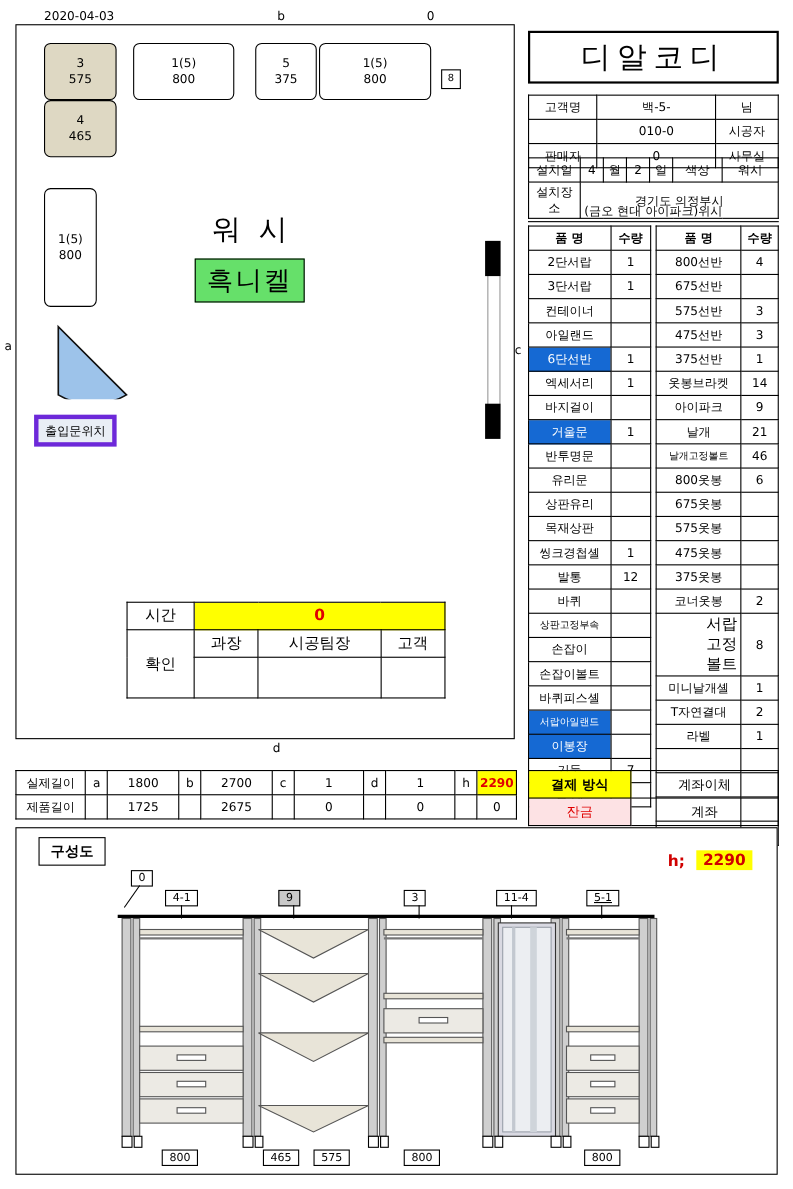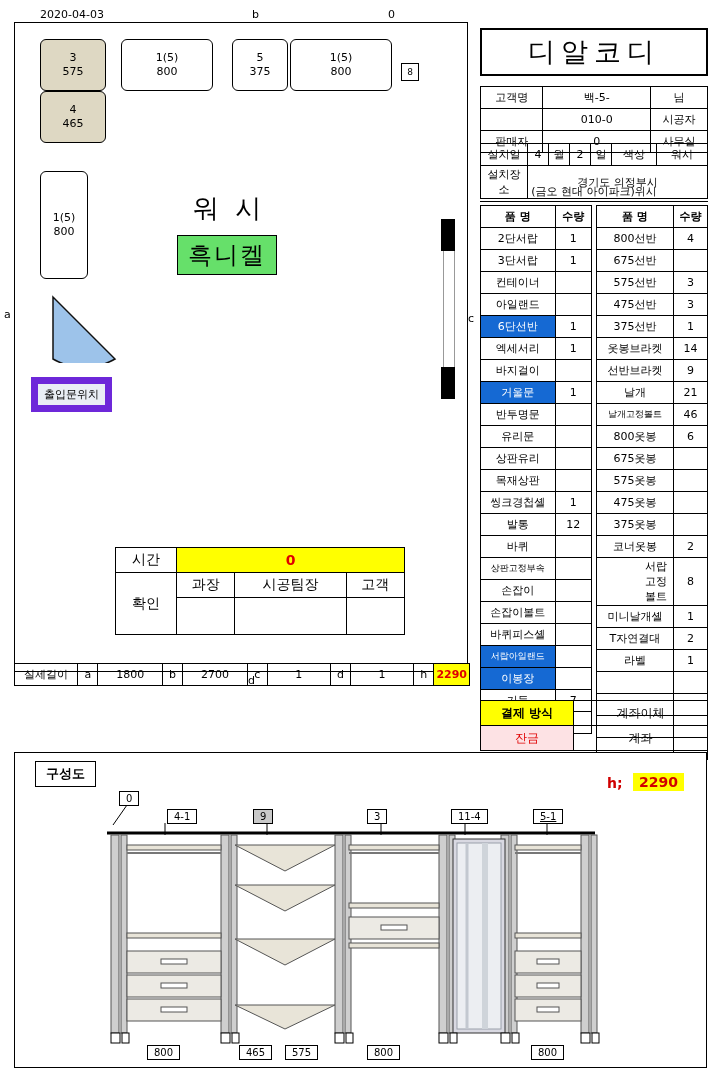--- a/index.html
+++ b/index.html
@@ -7,21 +7,21 @@
   .abs{position:absolute;}
   .bx{box-sizing:border-box;}
 
   
   #plan{left:14px;top:22px;width:454px;height:650px;border:1px solid #000;background:#fff;}
   .cab{box-sizing:border-box;border:1.5px solid #000;border-radius:6px;background:#fff;display:flex;flex-direction:column;align-items:center;justify-content:center;font-size:11px;line-height:1.25;}
   .cab.beige{background:#ded8c3;}
   .smallbox{box-sizing:border-box;border:1px solid #000;font-size:9px;display:flex;align-items:center;justify-content:center;background:#fff;}
   .wtitle{font-size:26px;letter-spacing:4px;}
   .greenbox{background:#66e06a;border:1px solid #000;font-size:24px;padding:3px 10px;letter-spacing:2px;}
-  .doorlabel{box-sizing:border-box;border:7px solid #6d28d9;background:#e9eef5;font-size:11px;padding:3px 6px;}
+  .doorlabel{box-sizing:border-box;border:4px solid #6d28d9;background:#e9eef5;font-size:11px;padding:3px 6px;}
 
   
   #timetbl{border-collapse:collapse;font-size:14px;}
   #timetbl td{border:1px solid #000;text-align:center;height:22px;}
 
   
   #logo{left:480px;top:28px;width:228px;height:48px;border:2px solid #000;display:flex;align-items:center;justify-content:center;font-size:27px;letter-spacing:6px;}
   table.grid{border-collapse:collapse;font-size:11px;}
   table.grid td{border:1px solid #000;text-align:center;padding:1px 2px;height:19px;}
   .blue{background:#1569d3;color:#fff;}
@@ -272,21 +272,21 @@
       </tr>
   <tr>
         <td>375선반</td>
         <td>1</td>
       </tr>
   <tr>
         <td>옷봉브라켓</td>
         <td>14</td>
       </tr>
   <tr>
-        <td>선반브라켓</td>
+        <td>아이파크</td>
         <td>9</td>
       </tr>
   <tr>
         <td>날개</td>
         <td>21</td>
       </tr>
   <tr>
         <td style="font-size:9px;">날개고정볼트</td>
         <td>46</td>
       </tr>
@@ -308,21 +308,21 @@
       </tr>
   <tr>
         <td>375옷봉</td>
         <td></td>
       </tr>
   <tr>
         <td>코너옷봉</td>
         <td>2</td>
       </tr>
   <tr>
-        <td style="font-size:11px;padding-left:44px;">서랍고정볼트</td>
+        <td style="font-size:14px;padding-left:44px;">서랍고정볼트</td>
         <td>8</td>
       </tr>
   <tr>
         <td>미니날개셸</td>
         <td>1</td>
       </tr>
   <tr>
         <td>T자연결대</td>
         <td>2</td>
       </tr>
@@ -342,35 +342,48 @@
         <td></td>
         <td></td>
       </tr>
   <tr>
         <td></td>
         <td></td>
       </tr>
 </tbody>
   </table>
 
-<table class="abs grid" style="left:14px;top:663px;width:456px;font-size:11px;">
+<table class="abs grid" style="left:14px;top:700px;width:456px;font-size:11px;">
   <tbody>
       <tr>
     <td style="width:62px;">실제길이</td>
     <td style="width:16px;">a</td>
     <td style="width:62px;">1800</td>
     <td style="width:16px;">b</td>
     <td style="width:62px;">2700</td>
     <td style="width:16px;">c</td>
     <td style="width:62px;">1</td>
     <td style="width:16px;">d</td>
     <td style="width:62px;">1</td>
     <td style="width:16px;">h</td>
     <td class="yel red" style="font-weight:bold;">2290</td>
   </tr>
+  <tr>
+    <td>제품길이</td>
+    <td></td>
+    <td>1725</td>
+    <td></td>
+    <td>2675</td>
+    <td></td>
+    <td>0</td>
+    <td></td>
+    <td>0</td>
+    <td></td>
+    <td>0</td>
+  </tr>
 </tbody>
   </table>
 
 <table class="abs grid" style="left:480px;top:700px;width:228px;font-size:12px;">
   <tbody>
       <tr>
     <td class="yel" style="width:88px;font-weight:bold;height:22px;">결제 방식</td>
     <td style="height:22px;">계좌이체</td>
   </tr>
   <tr>
@@ -382,21 +395,21 @@
 
 <div class="abs bx" id="composition">
   <div class="abs bx" style="left:20px;top:8px;border:1px solid #000;padding:3px 10px;font-size:13px;font-weight:bold;">구성도</div>
 
   <div class="abs" style="left:592px;top:22px;font-size:14px;color:#d00000;font-weight:bold;">h;</div>
   <div class="abs" style="left:618px;top:20px;background:#ffff00;color:#d00000;font-size:14px;font-weight:bold;padding:1px 6px;">2290</div>
 
   <div class="abs tag" style="left:104px;top:38px;">
     <span>0</span>
   </div>
-  <div class="abs tag" style="left:152px;top:56px;">
+  <div class="abs tag" style="left:135px;top:56px;">
     <span>4-1</span>
   </div>
   <div class="abs tag gray" style="left:238px;top:56px;">
     <span>9</span>
   </div>
   <div class="abs tag" style="left:352px;top:56px;">
     <span>3</span>
   </div>
   <div class="abs tag" style="left:436px;top:56px;">
     <span>11-4</span>

